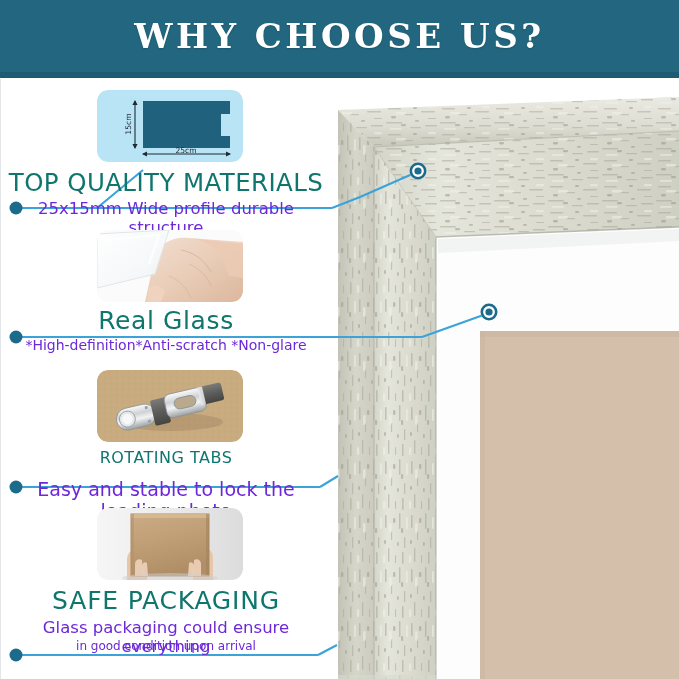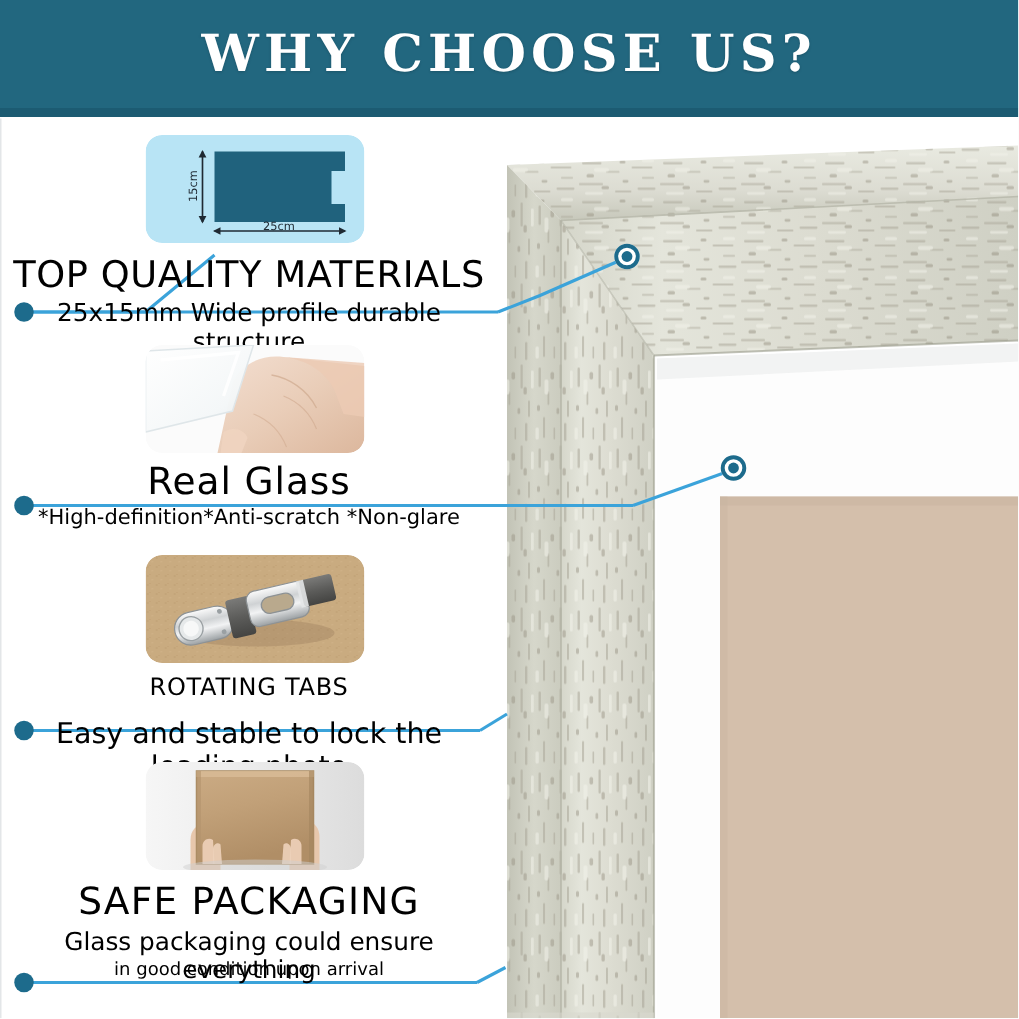--- a/index.html
+++ b/index.html
@@ -44,25 +44,25 @@
   }
 
   
   .feature{position:absolute;left:0;width:332px;}
   .thumb{
     position:absolute;left:0;top:0;width:146px;height:72px;
     border-radius:11px;overflow:hidden;
   }
   .f-title{
     position:absolute;left:0;width:332px;text-align:center;
-    color:#000000;font-weight:400;white-space:nowrap;
+    color:#0f766e;font-weight:400;white-space:nowrap;
   }
   .f-sub{
     position:absolute;left:0;width:332px;text-align:center;
-    color:#000000;font-weight:400;
+    color:#6d28d9;font-weight:400;
   }
 
   
   .connectors{position:absolute;left:0;top:0;width:679px;height:679px;pointer-events:none;}
 </style>
 </head>
 <body>
 
 <div id="page">
 

